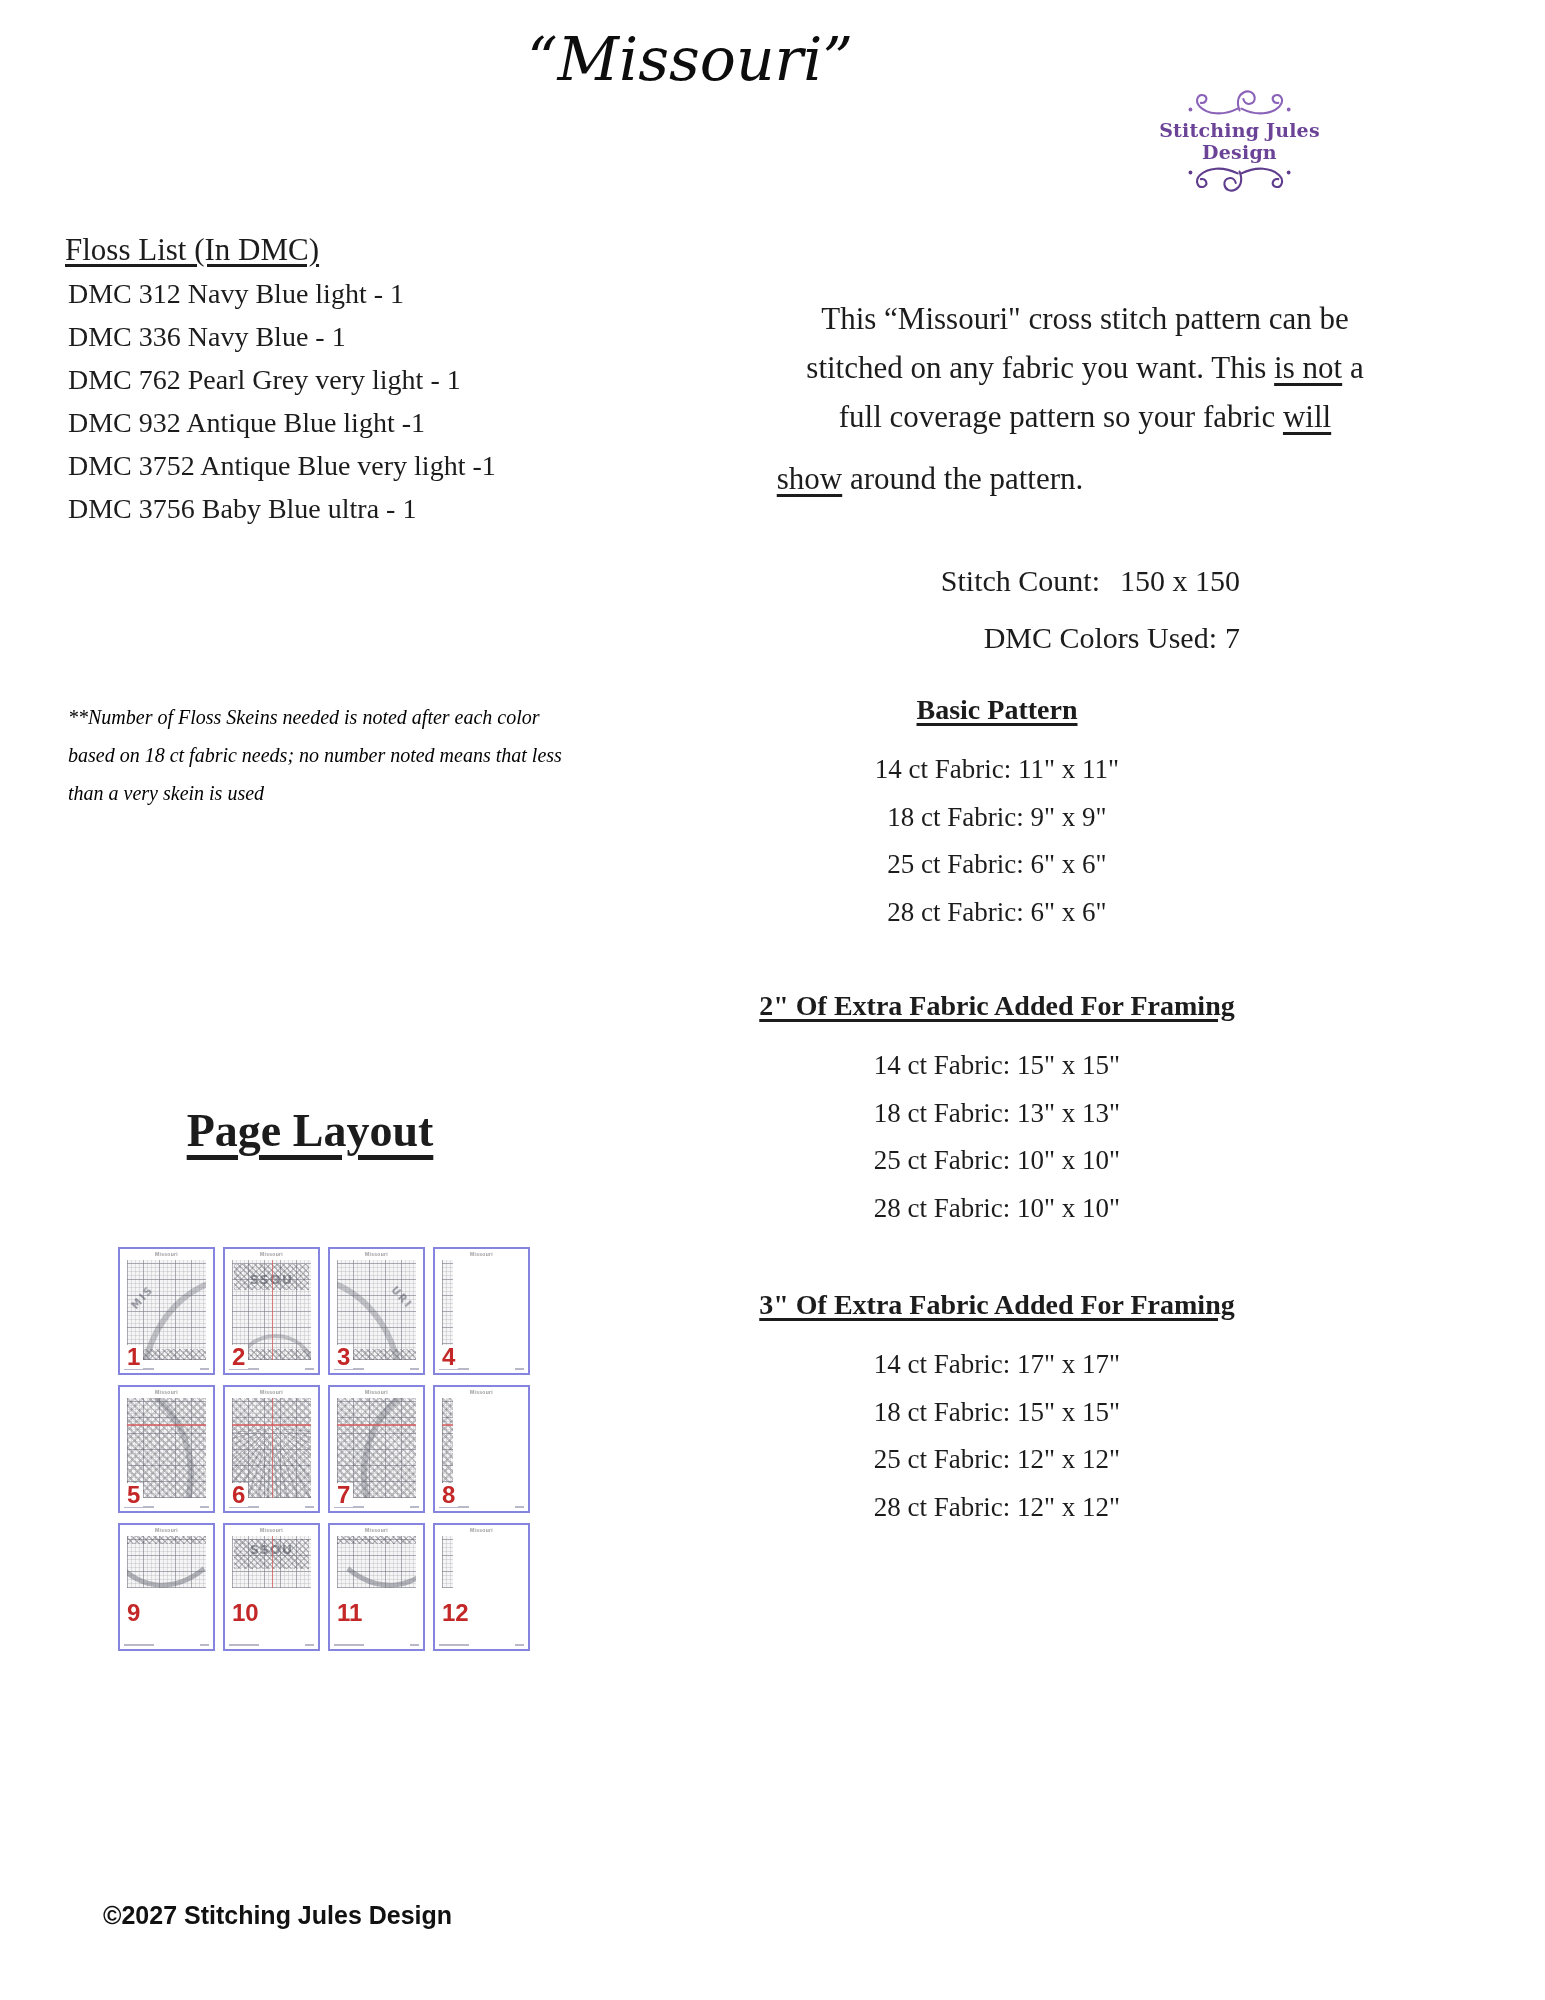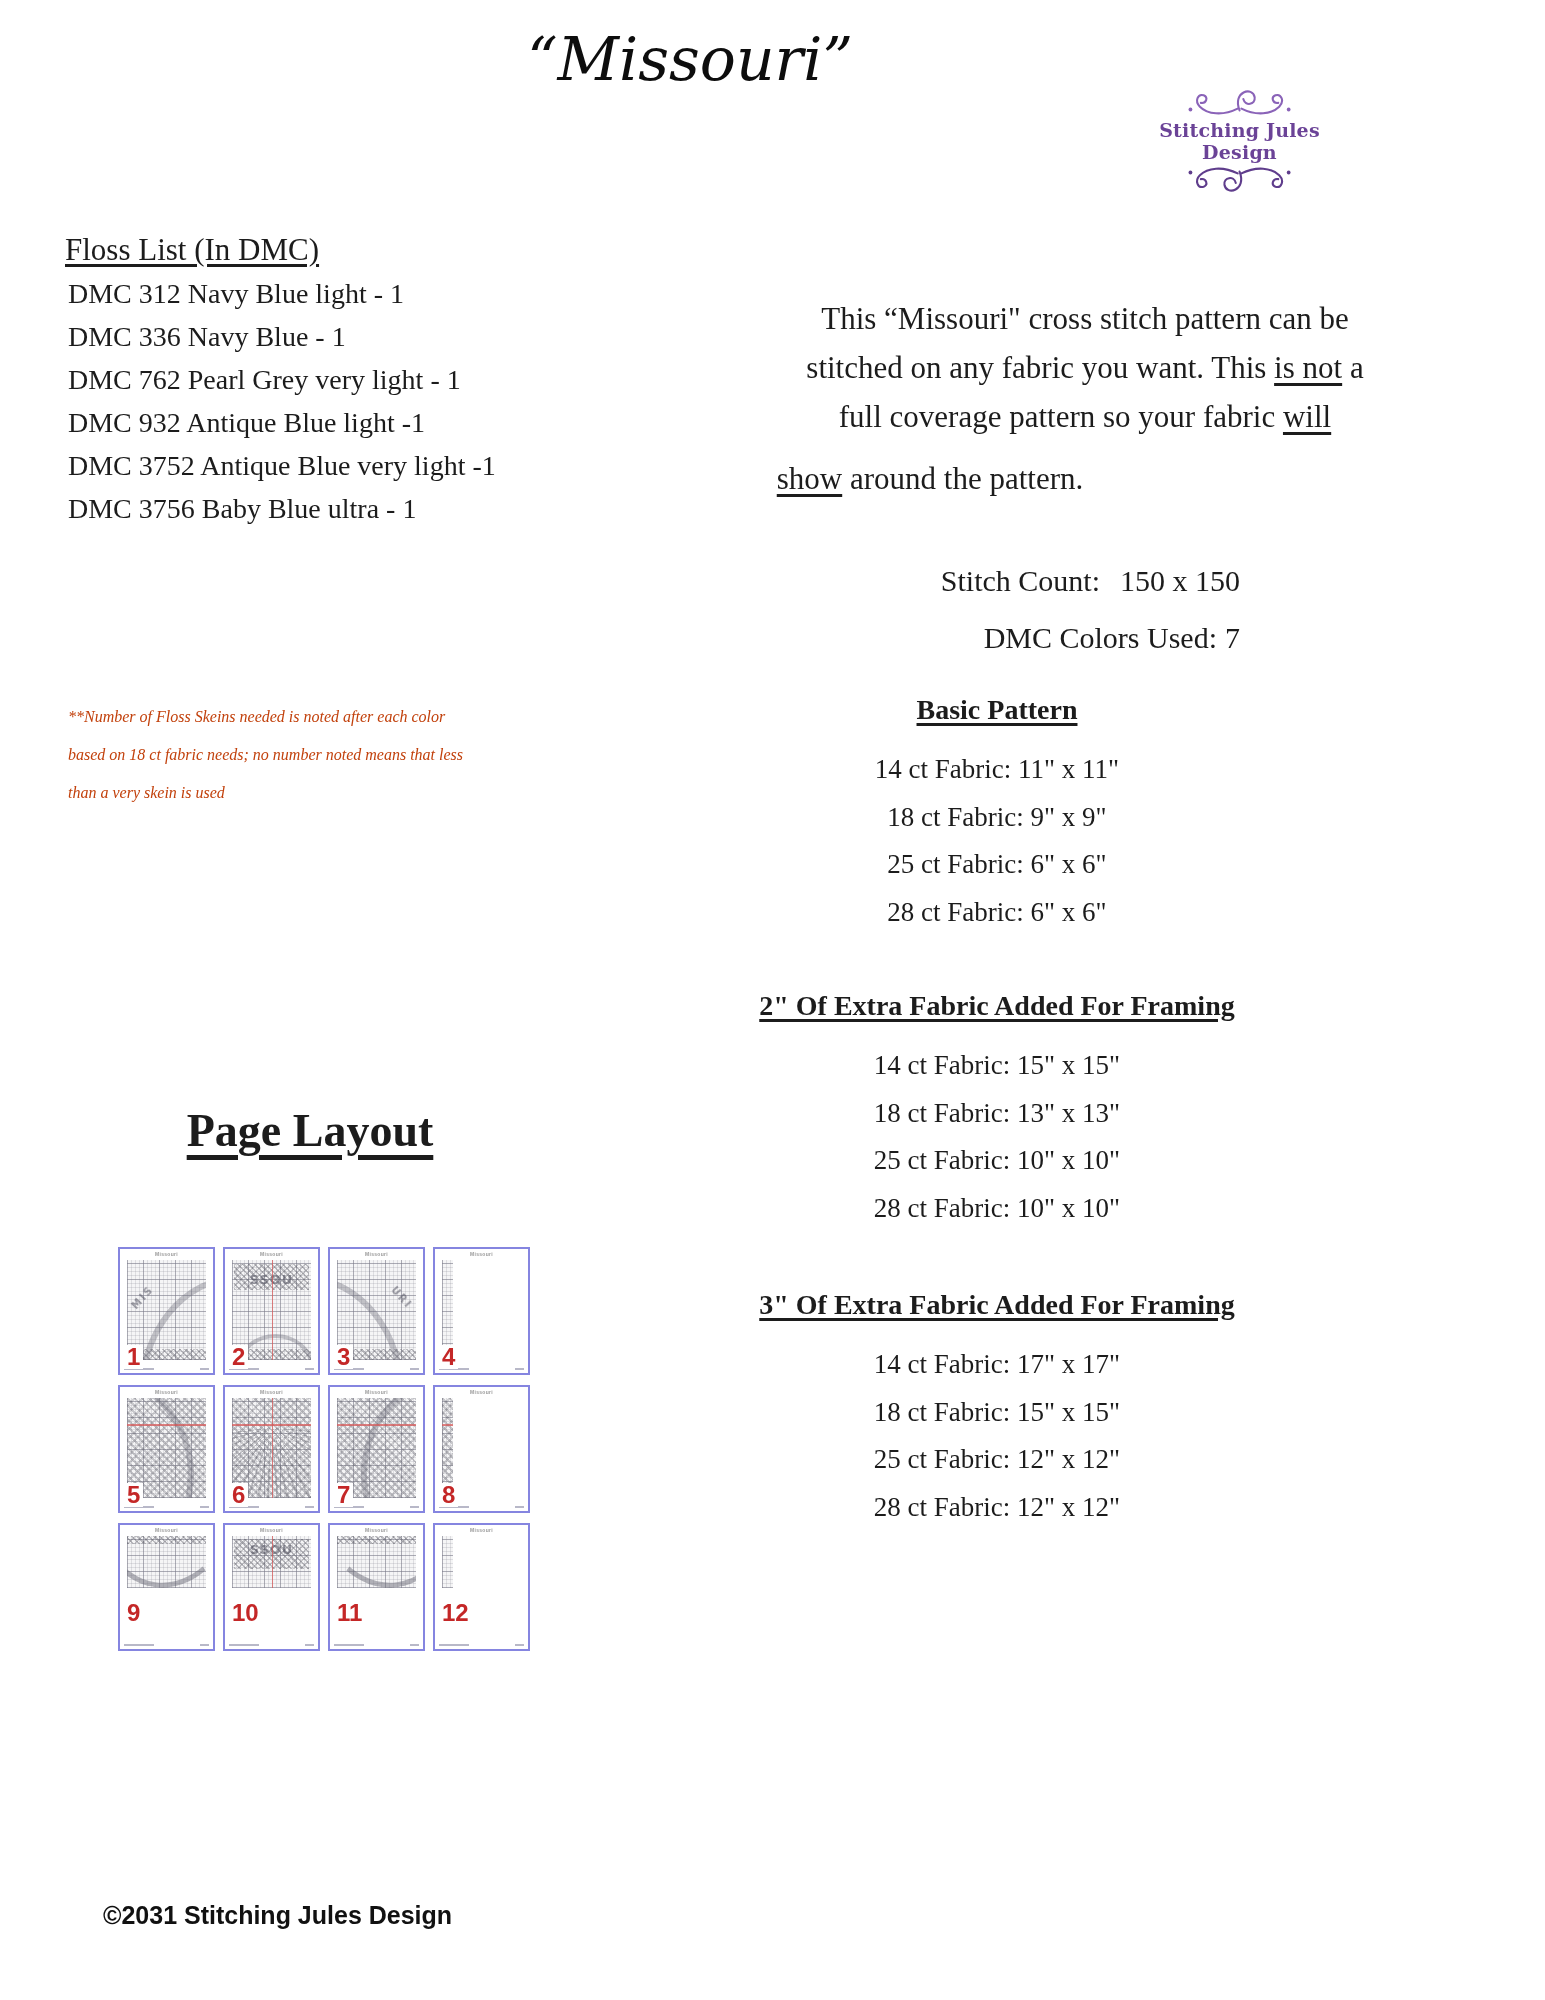--- a/index.html
+++ b/index.html
@@ -18,22 +18,22 @@
   .flourish-bottom{color:var(--flourish-bottom);}
   .flourish-bottom svg{transform:rotate(180deg);}
   .logo-text{font-family:"DejaVu Serif",serif;font-weight:bold;font-size:19px;
              color:var(--logo-text);letter-spacing:.2px;margin:1px 0;}
 
   
   .floss-heading{position:absolute;left:65px;top:232px;width:475px;text-align:left;
                  font-size:31px;font-weight:normal;text-decoration:underline;
                  text-decoration-thickness:2.5px;text-underline-offset:4px;}
   .floss-list{position:absolute;left:68px;top:272px;font-size:28px;line-height:43px;white-space:nowrap;}
-  .floss-note{position:absolute;left:68px;top:698px;font-size:16px;font-style:italic;
-              line-height:38px;white-space:nowrap;color:#c2410c;}
+  .floss-note{position:absolute;left:68px;top:698px;font-size:20px;font-style:italic;
+              line-height:38px;white-space:nowrap;color:#000000;}
 
   
   .desc{position:absolute;left:735px;top:294px;width:700px;text-align:center;
         font-size:31px;line-height:49px;white-space:nowrap;}
   .desc-line:last-child{margin-top:13px;transform:translateX(-155px);}
   .u{text-decoration:underline;text-decoration-thickness:2.5px;text-underline-offset:5px;}
 
   .counts{position:absolute;left:620px;top:552px;width:620px;text-align:right;
           font-size:30px;line-height:57px;white-space:nowrap;}
   .counts .val{margin-left:20px;}
@@ -304,15 +304,15 @@
       </div>
       <div class="thumb r3">
         <div class="thumb-title">Missouri</div>
         <div class="pat strip-top-left"></div>
         <div class="pnum">12</div>
         <div class="fbar-l"></div>
         <div class="fbar-r"></div>
       </div>
     </div>
 
-  <div class="copyright">©2031 Stitching Jules Design</div>
+  <div class="copyright">©2027 Stitching Jules Design</div>
 
 </div>
 
 </body></html>

